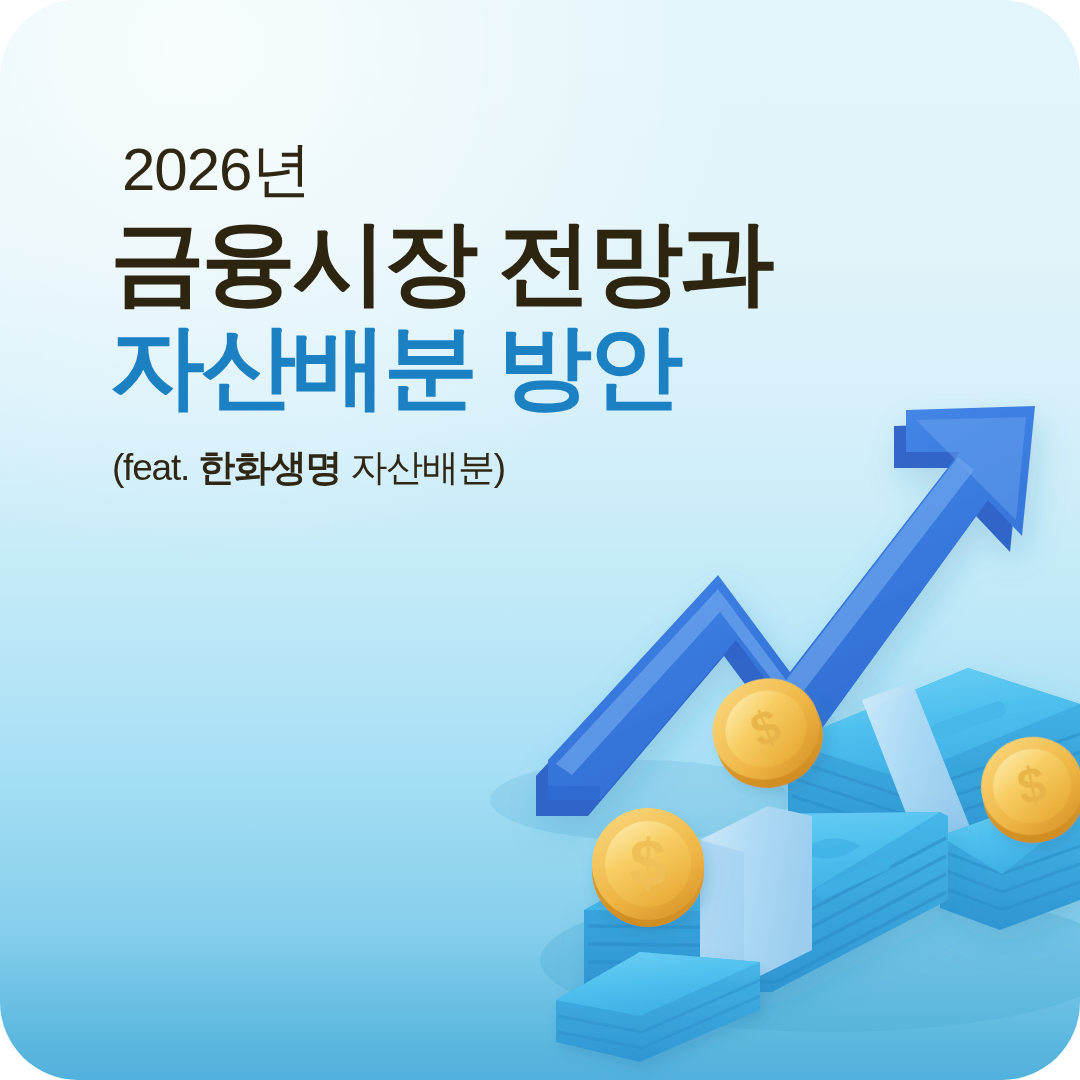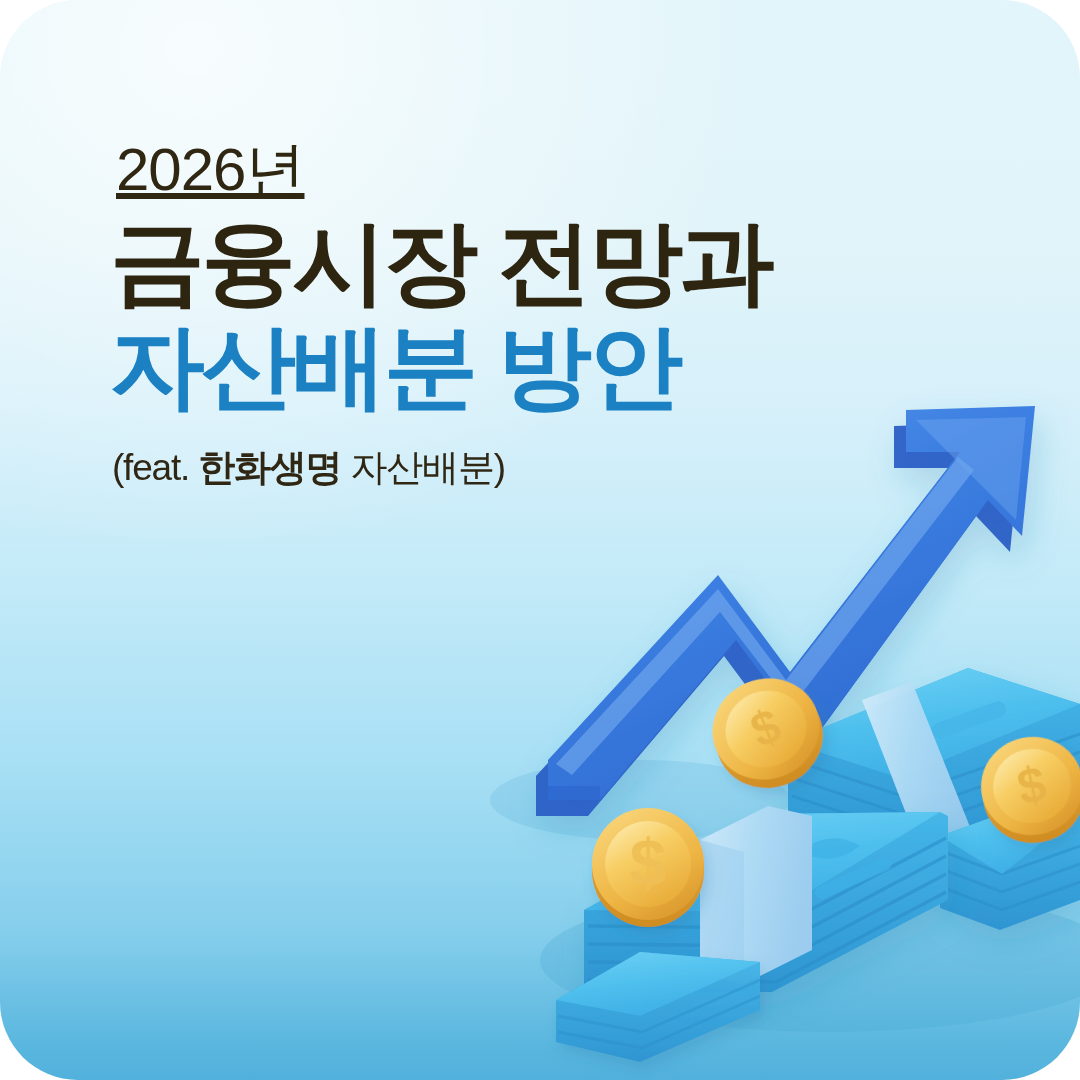--- a/index.html
+++ b/index.html
@@ -46,23 +46,22 @@
     left: 110px;
     top: 140px;
     width: 860px;
   }
   .year {
     font-size: 60px;
     font-weight: 300;
     letter-spacing: -1px;
     color: #2f2712;
     line-height: 1.0;
-    margin: 0 0 14px 6px;
+    margin: 0 0 14px 12px;
     white-space: nowrap;
-    text-decoration: underline;
   }
   .headline {
     font-size: 92px;
     font-weight: 700;
     color: #2d2510;
     line-height: 1.06;
     letter-spacing: -3.5px;
     margin: 0;
     white-space: nowrap;
     transform: scaleX(1.03);

